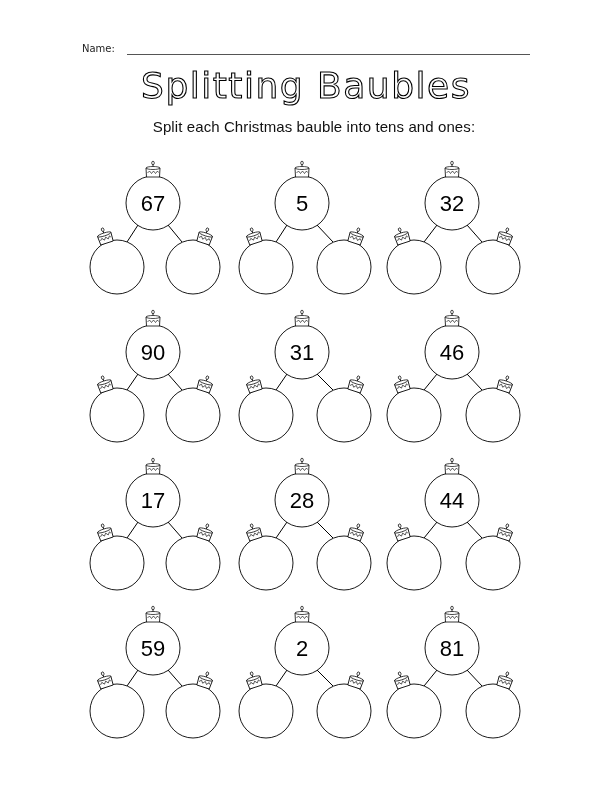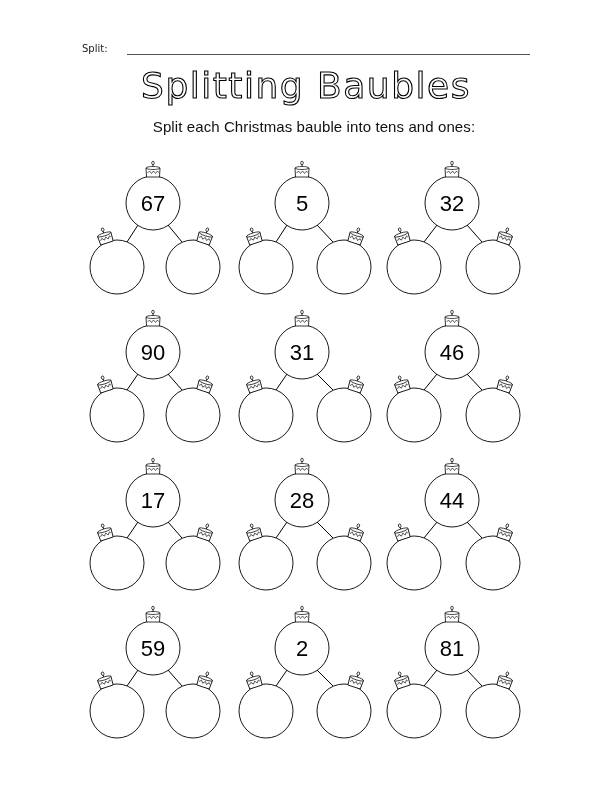--- a/index.html
+++ b/index.html
@@ -7,21 +7,21 @@
   .name-label { position:absolute; left:82px; top:43px; font-size:10px; color:#222; font-family:"DejaVu Sans", sans-serif; }
   .name-line { position:absolute; left:127px; top:54px; width:403px; height:0; border-top:1.3px solid #555; }
   .title-svg { position:absolute; left:0; top:60px; }
   .subtitle { position:absolute; left:0; width:612px; top:118px; text-align:center; font-size:15px; font-family:Liberation Sans, sans-serif; color:#111; letter-spacing:0.1px;padding-left:8px; }
   .sheet { position:absolute; left:0; top:0; }
   .num { font-family:"Liberation Sans", sans-serif; font-size:22px; fill:#000; }
 </style>
 </head>
 <body>
 
-<div class="name-label">Split:</div>
+<div class="name-label">Name:</div>
 <div class="name-line"></div>
 
 <svg class="title-svg" width="612" height="52" viewBox="0 0 612 52">
   <text x="306" y="38" text-anchor="middle" font-family="DejaVu Sans, sans-serif" font-size="36" letter-spacing="1.5" fill="#ffffff" stroke="#000000" stroke-width="1.1">Splitting Baubles</text>
 </svg>
 
 <div class="subtitle">Split each Christmas bauble into tens and ones:</div>
 
 <svg id="sheet" class="sheet" width="612" height="791" viewBox="0 0 612 791">
     <g>

